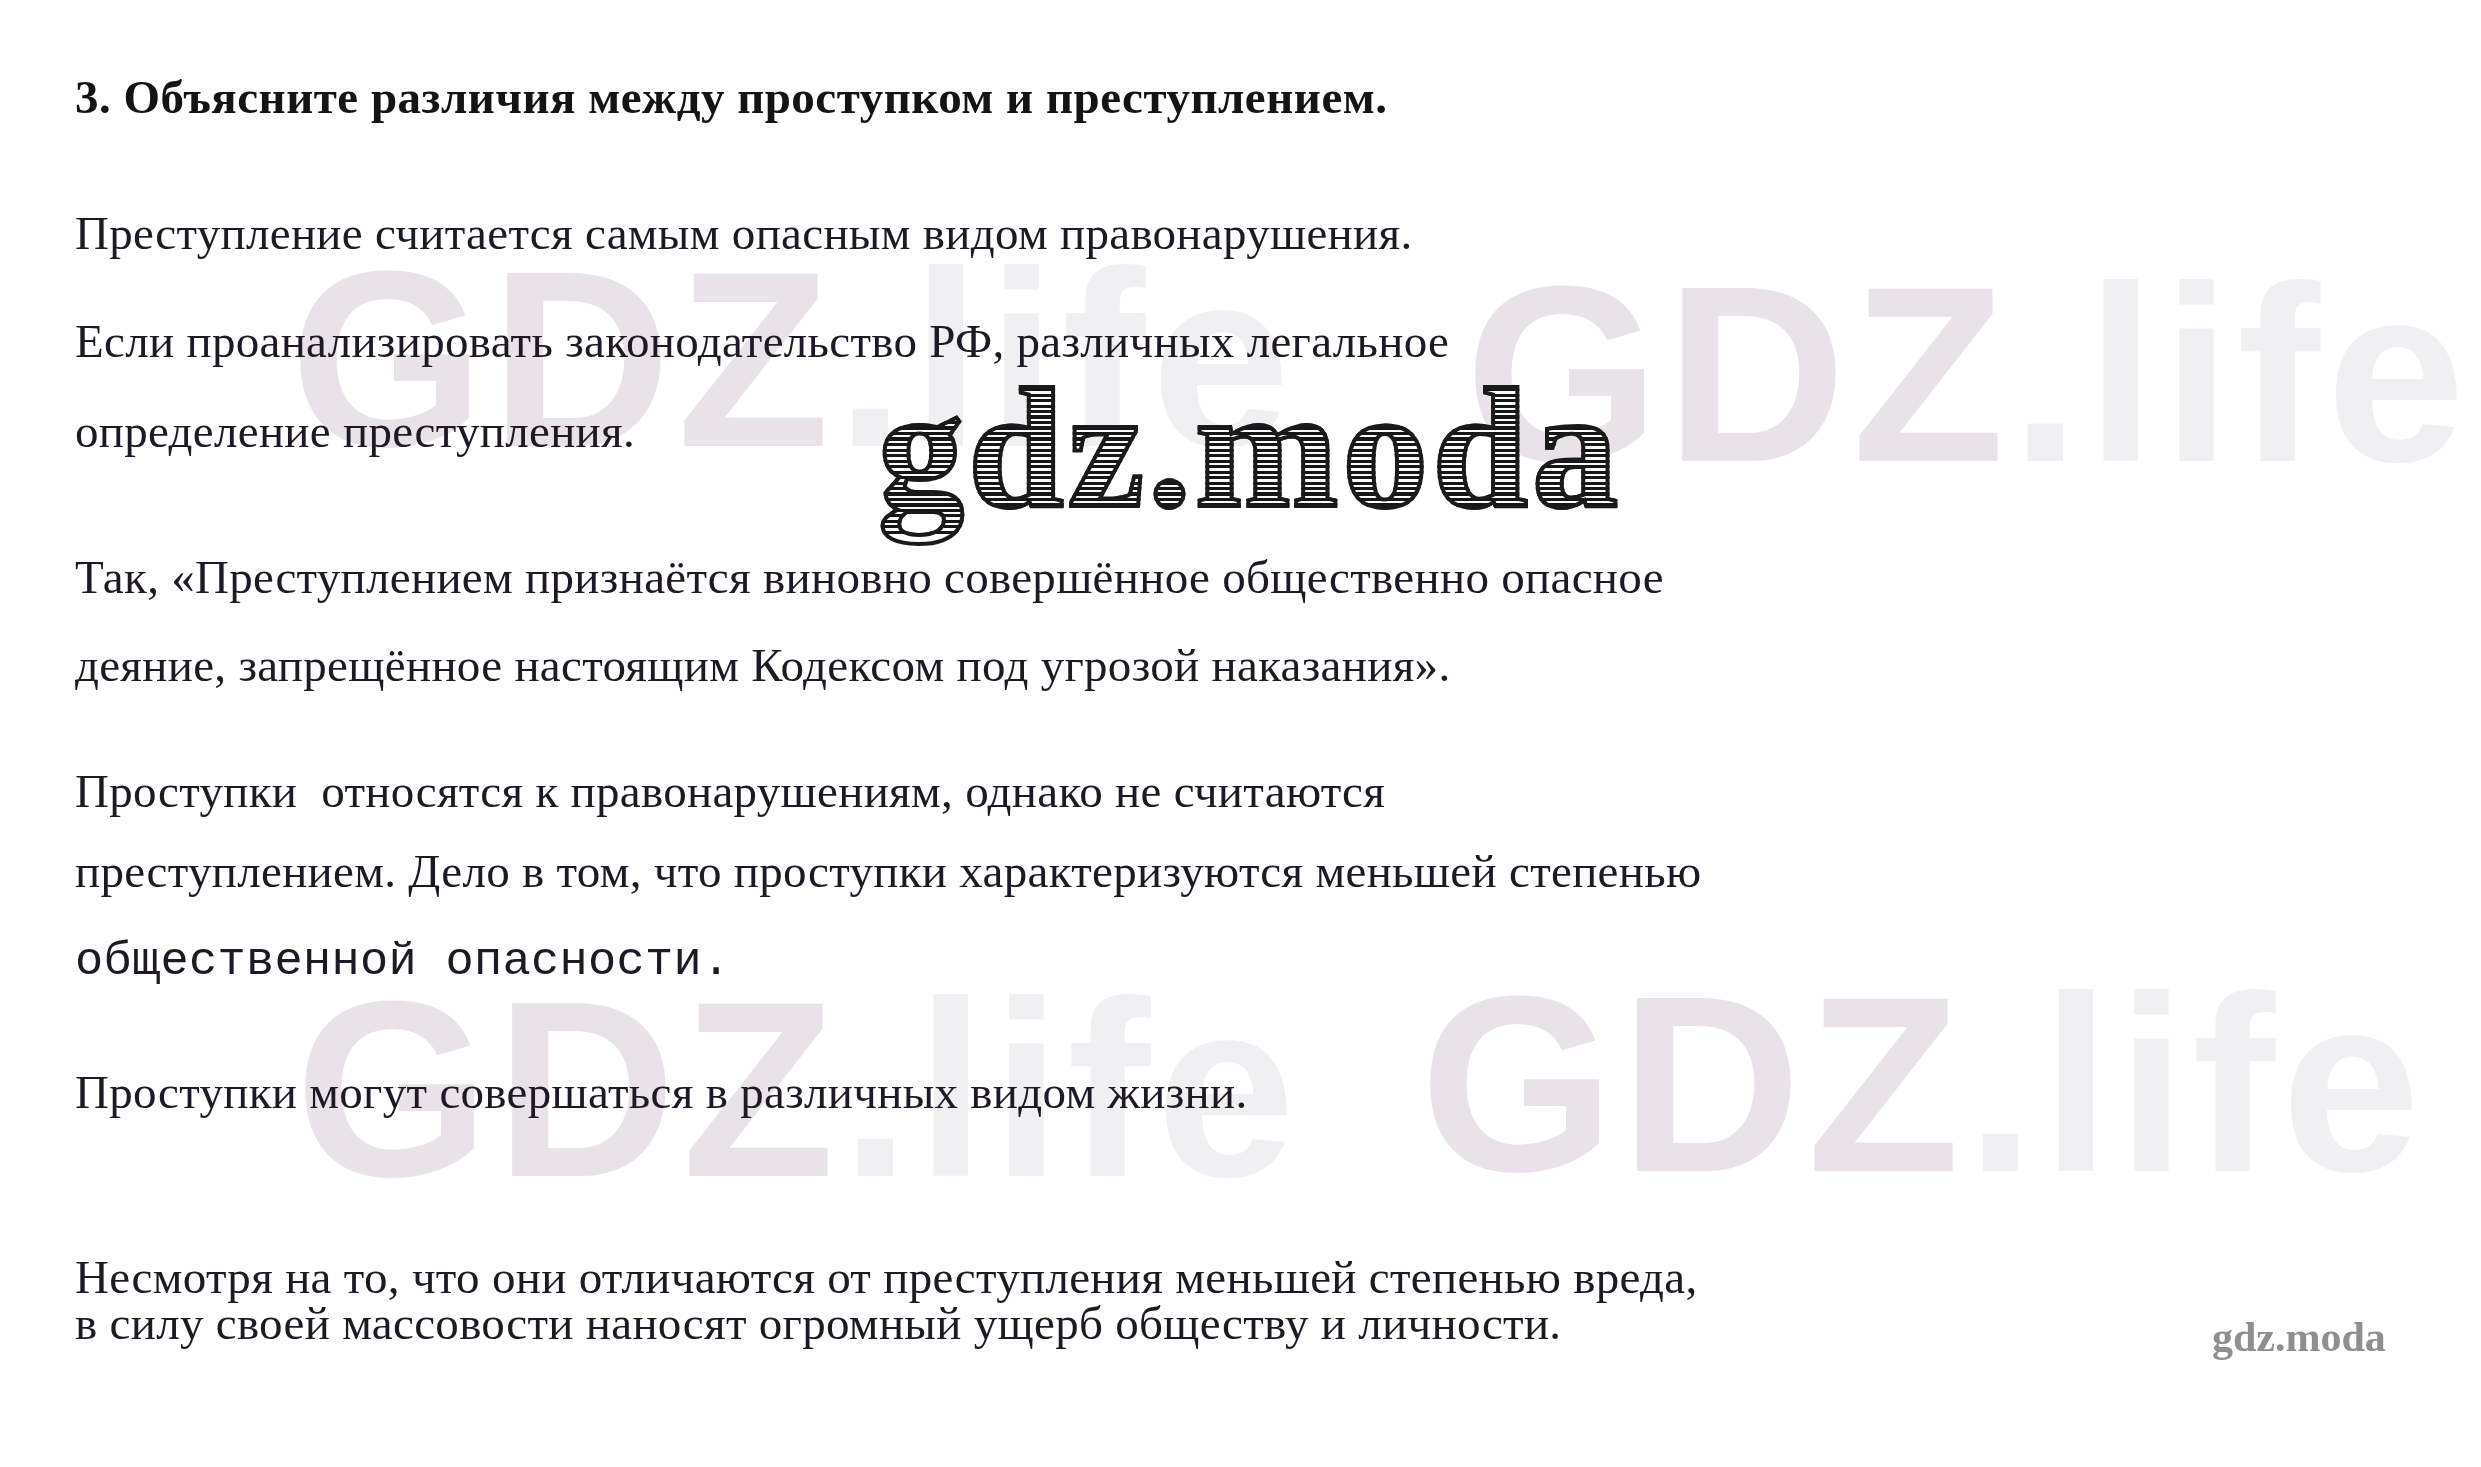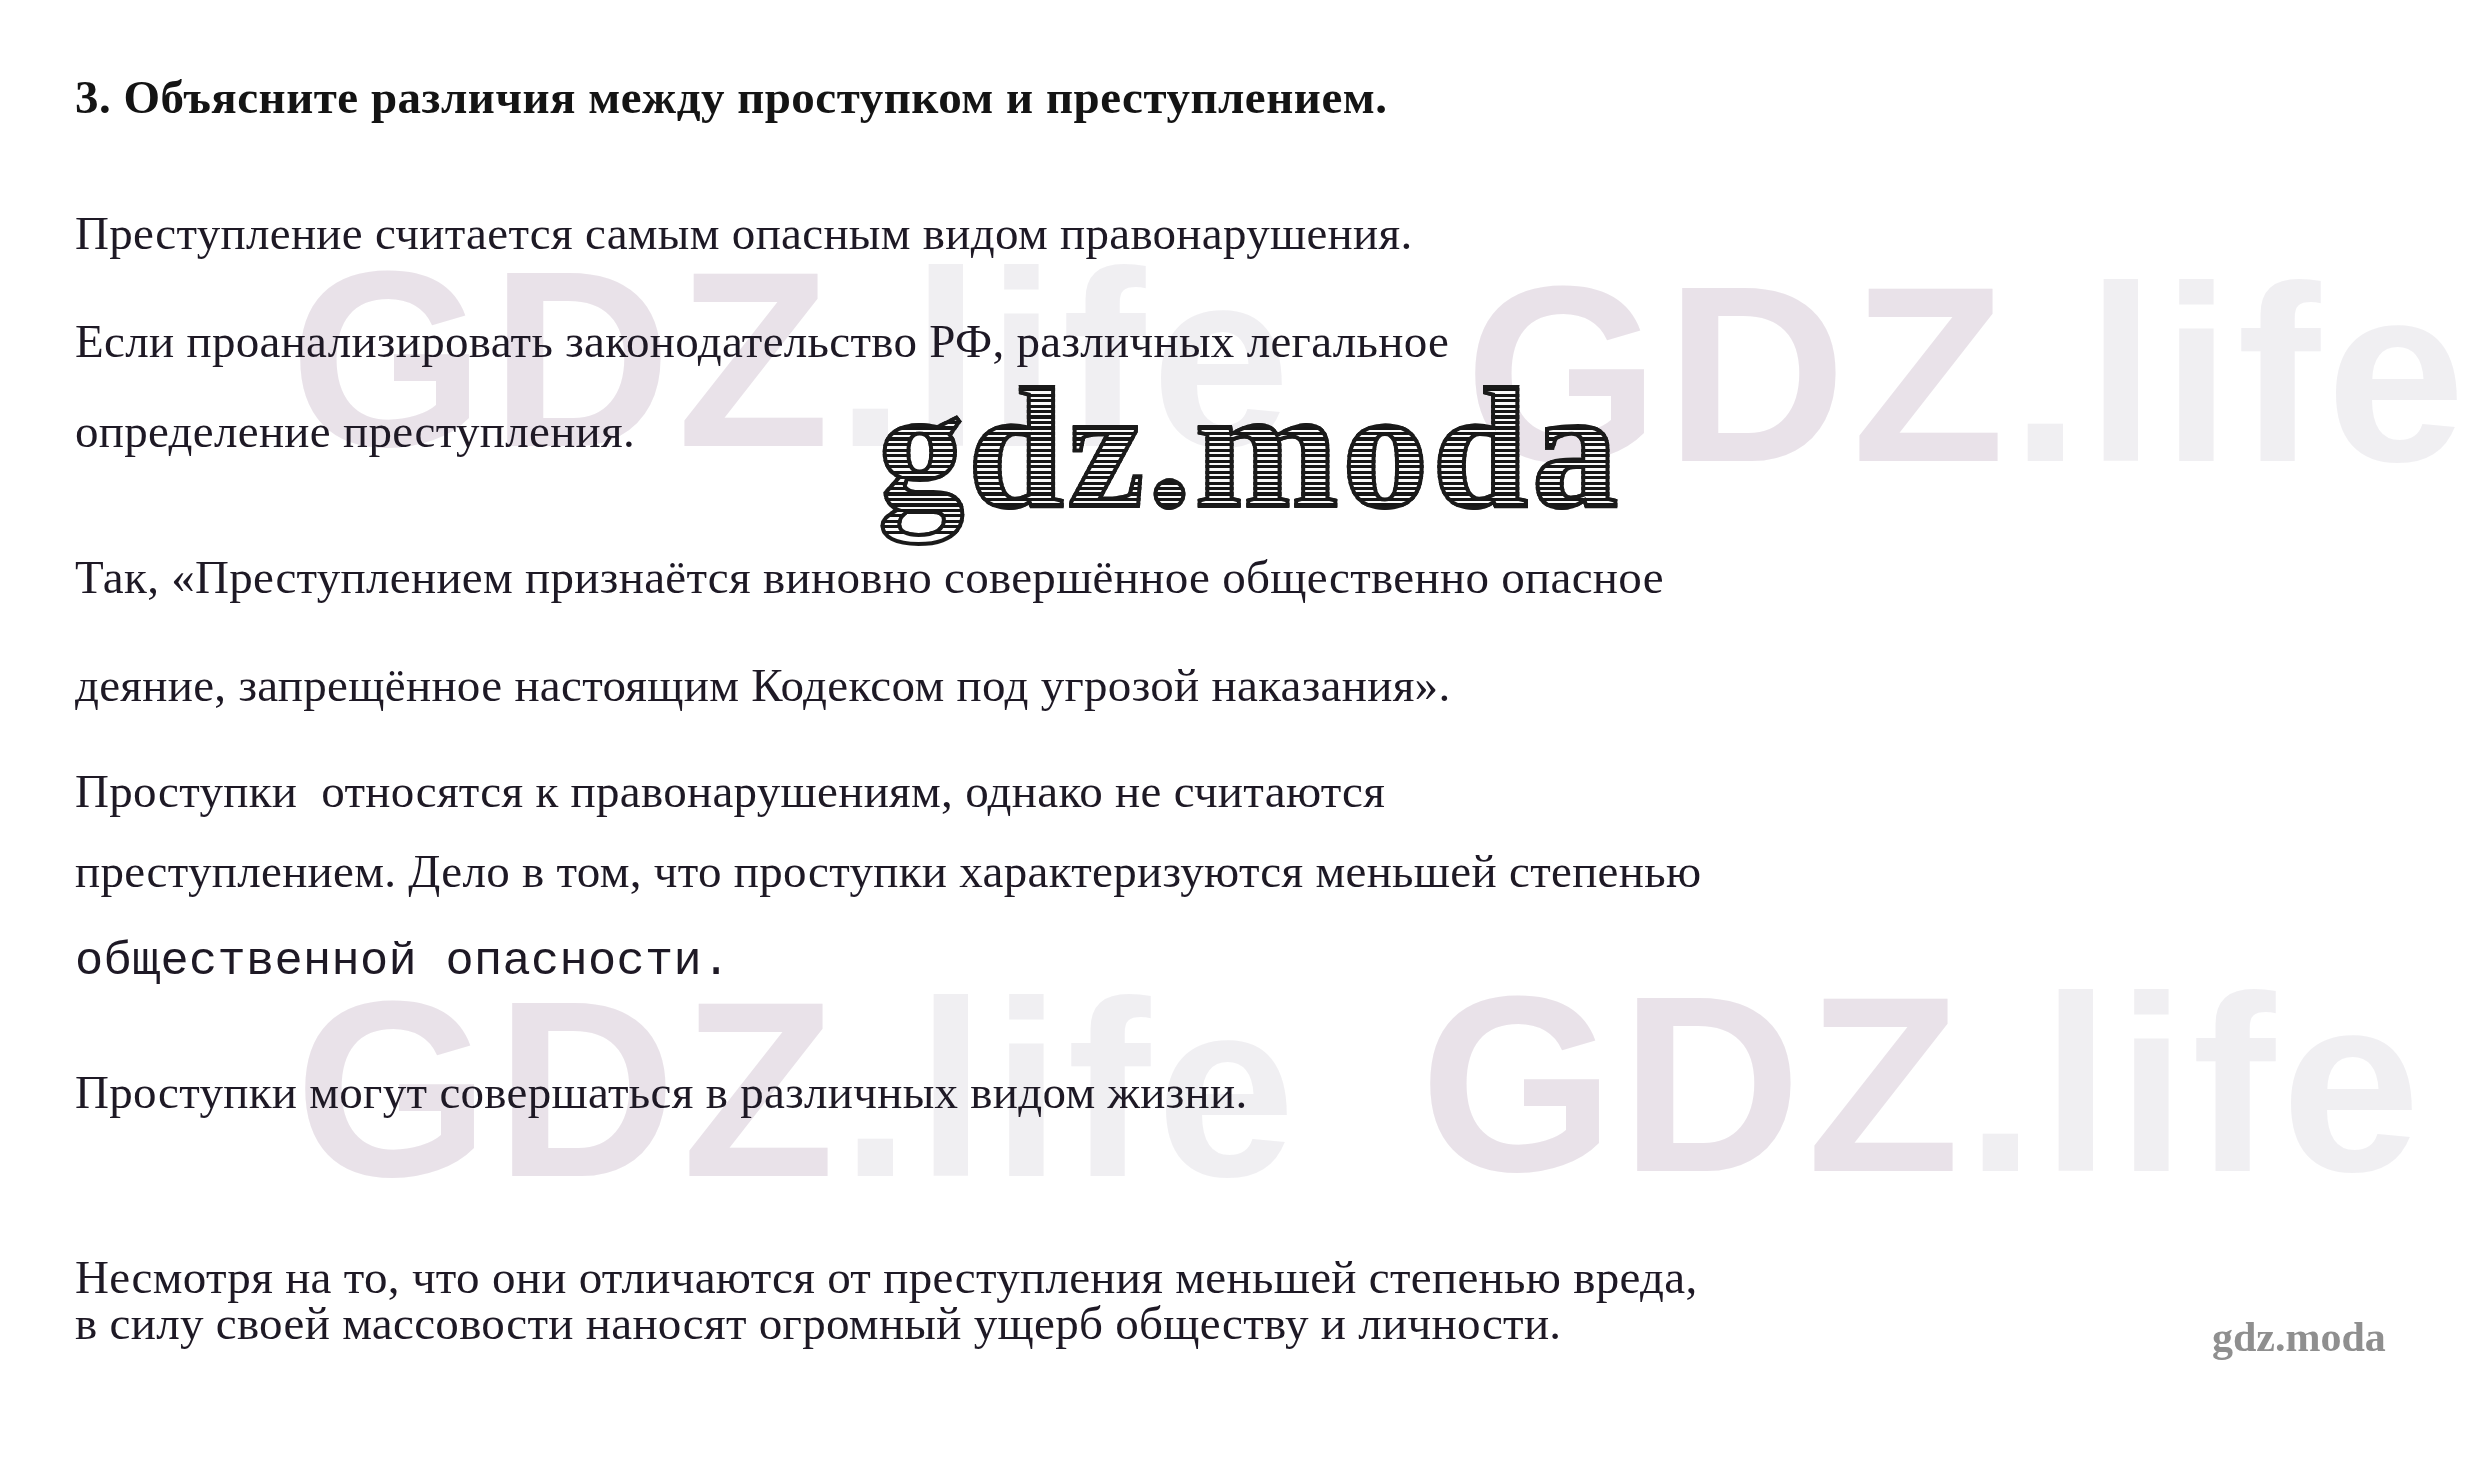--- a/index.html
+++ b/index.html
@@ -93,21 +93,21 @@
 <div class="ghost" style="left:1420px; top:960px;"><span class="g-main">GDZ</span><span class="g-suffix">.life</span></div>
 
 <div class="line title" style="top:74px;">3. Объясните различия между проступком и преступлением.</div>
 
 <div class="line" style="top:210px;">Преступление считается самым опасным видом правонарушения.</div>
 
 <div class="line" style="top:318px;">Если проанализировать законодательство РФ, различных легальное</div>
 <div class="line" style="top:408px;">определение преступления.</div>
 
 <div class="line" style="top:554px;">Так, «Преступлением признаётся виновно совершённое общественно опасное</div>
-<div class="line" style="top:642px;margin-top:20px;">деяние, запрещённое настоящим Кодексом под угрозой наказания».</div>
+<div class="line" style="top:642px;">деяние, запрещённое настоящим Кодексом под угрозой наказания».</div>
 
 <div class="line" style="top:730px;margin-top:38px;">Проступки  относятся к правонарушениям, однако не считаются</div>
 <div class="line" style="top:848px;">преступлением. Дело в том, что проступки характеризуются меньшей степенью</div>
 <div class="line" style="top:938px;font-family:Liberation Mono, monospace;">общественной опасности.</div>
 
 <div class="line" style="top:1069px;">Проступки могут совершаться в различных видом жизни.</div>
 
 <div class="line" style="top:1254px;">Несмотря на то, что они отличаются от преступления меньшей степенью вреда,</div>
 <div class="line" style="top:1300px;">в силу своей массовости наносят огромный ущерб обществу и личности.</div>
 

